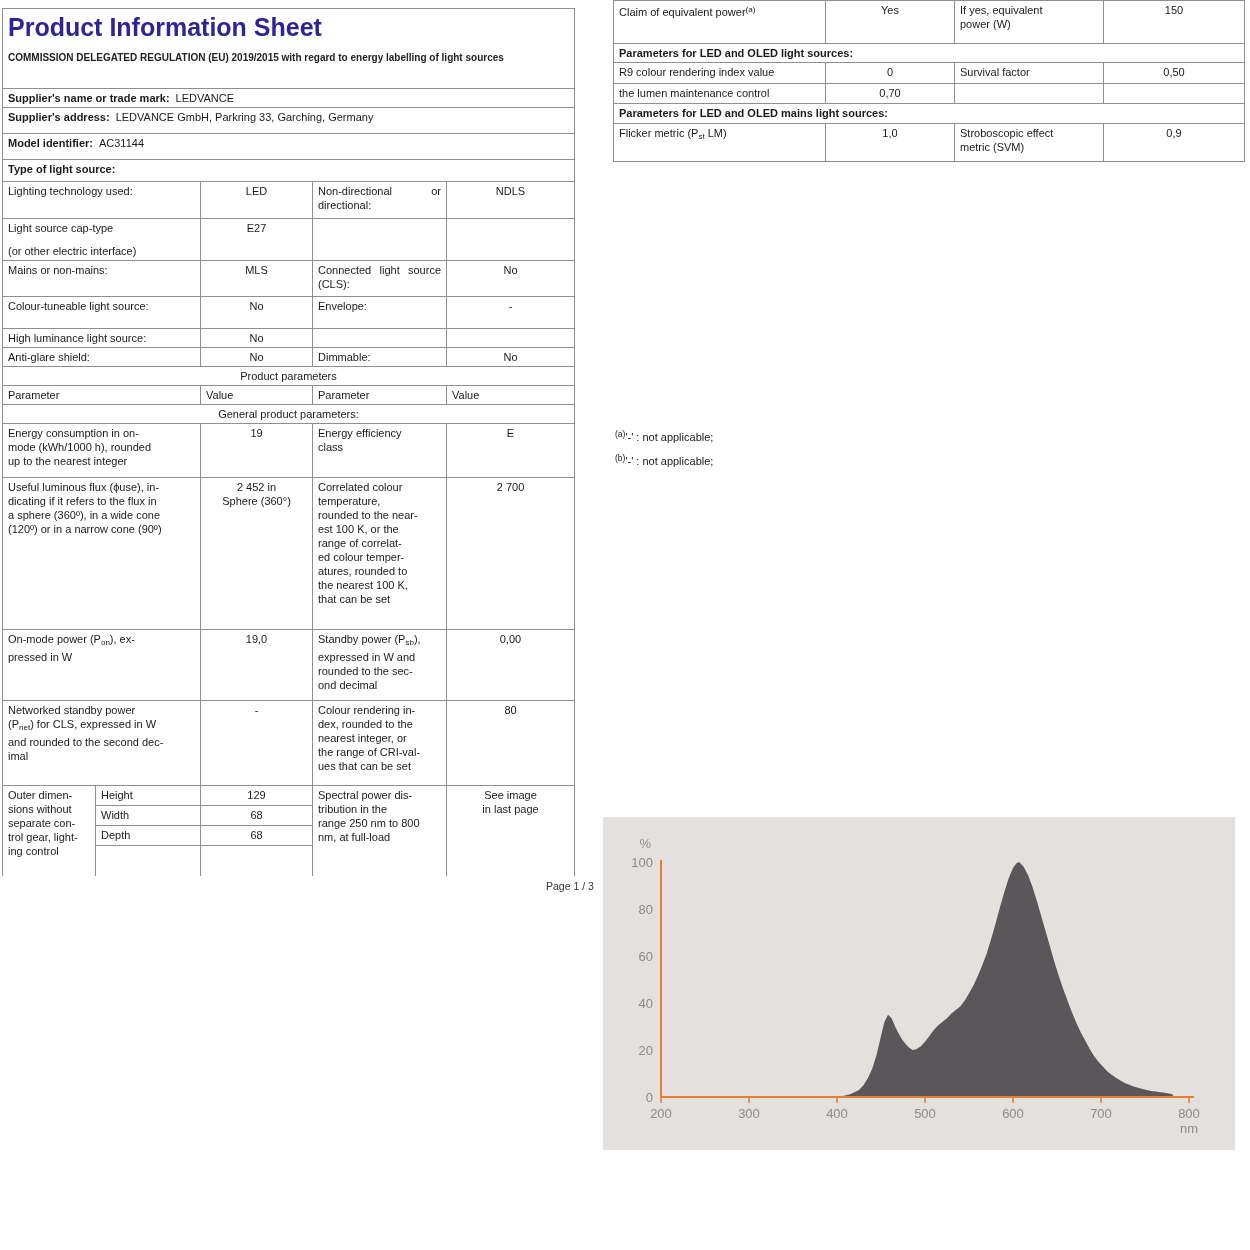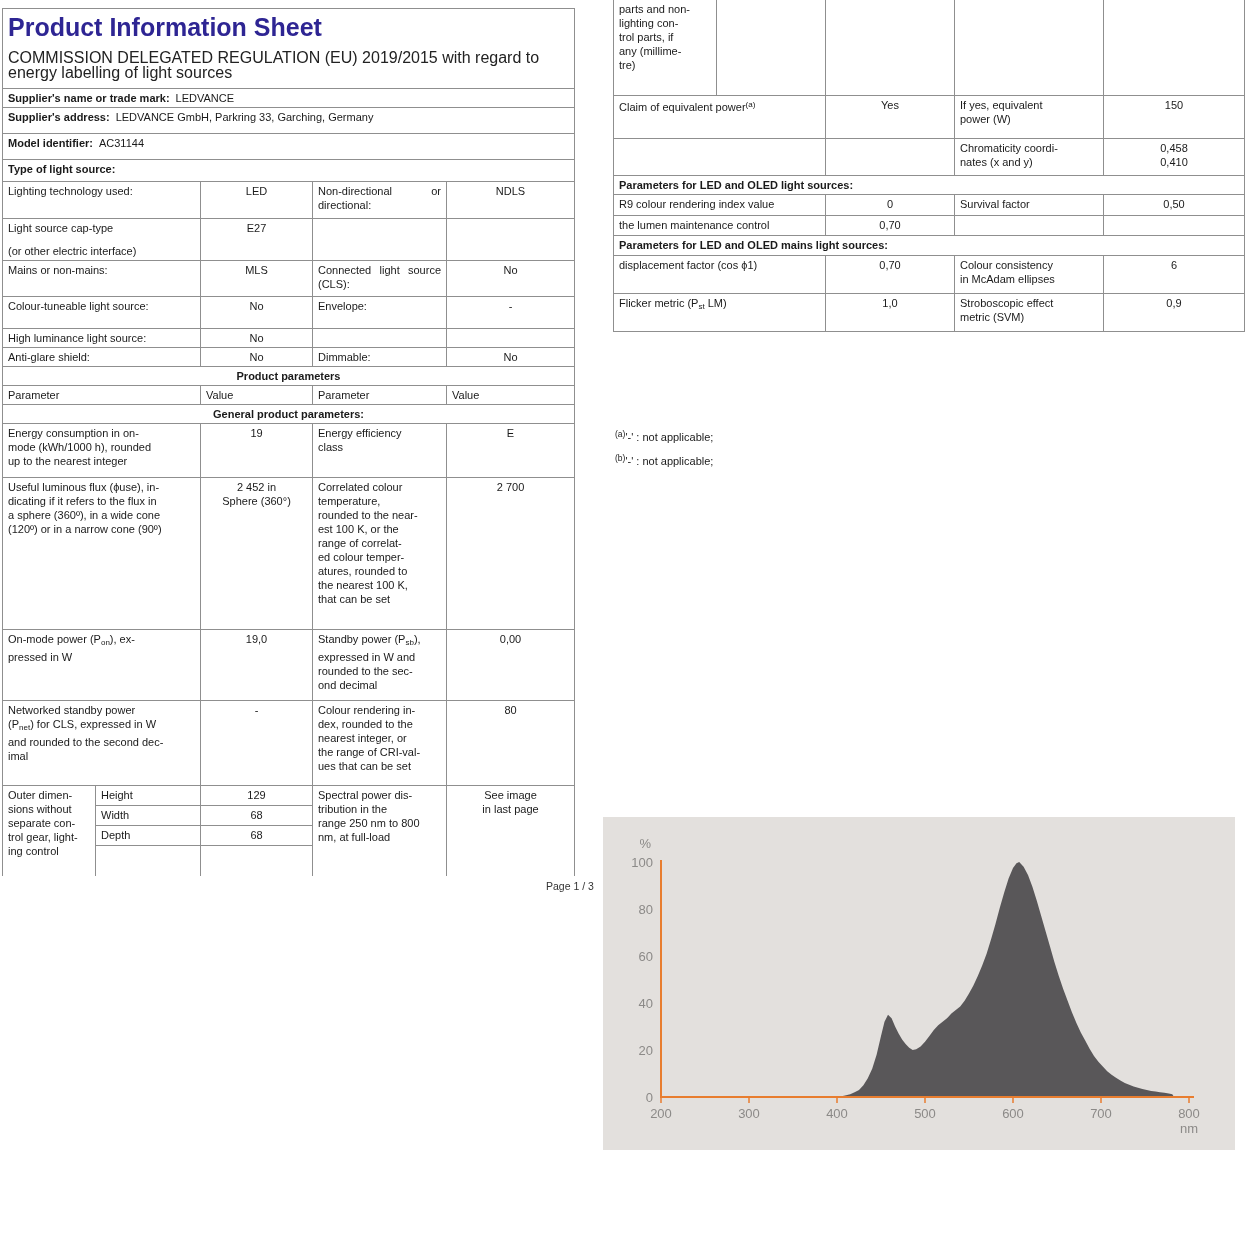--- a/index.html
+++ b/index.html
@@ -5,33 +5,33 @@
   html,body{margin:0;padding:0;background:#ffffff;}
   #stage{position:relative;width:1250px;height:1250px;background:#ffffff;overflow:hidden;
          font-family:"Liberation Sans",sans-serif;color:#1a1a1a;}
   
   table.doc{border-collapse:collapse;table-layout:fixed;}
   table.doc td{border:1px solid #8f8f8f;vertical-align:top;padding:2px 5px;
                font-size:11px;line-height:14px;word-wrap:break-word;}
   td.val{text-align:center;}
   td.just{text-align:justify;}
   td.b,.b{font-weight:bold;}
-  td.sec-center{font-weight:bold;text-align:center;}
+  td.sec-center{font-weight:normal;text-align:center;}
   td.sec-left{font-weight:bold;text-align:left;}
   sub{font-size:8px;vertical-align:-2px;}
   sup{font-size:8px;vertical-align:4px;}
   .lblrow b{margin-right:6px;}
   
   #left-wrap{position:absolute;left:2px;top:8px;width:575px;height:868px;overflow:hidden;}
   
   #right-wrap{position:absolute;left:613px;top:0;width:633px;overflow:hidden;}
   #right-wrap td.cut{border-top:none;}
   
   .title-cell h1{margin:2px 0 9px 0;font-size:25px;line-height:28px;color:#2e2593;}
-  .title-cell p{margin:0;font-size:16px;line-height:15px;color:#222;}
+  .title-cell p{margin:0;font-size:10px;line-height:15px;color:#222;font-weight:bold;}
   .gapline{margin-top:9px;}
   
   #footnotes{position:absolute;left:615px;top:424px;font-size:11px;line-height:20px;color:#1a1a1a;}
   #footnotes sup{font-size:8.5px;}
   #footnotes .fn-line{margin-bottom:1px;text-align:center;}
   
   #page-footer{position:absolute;left:546px;top:880px;font-size:10.5px;color:#333;}
   
   #chart-panel{position:absolute;left:603px;top:817px;width:632px;height:333px;}
   #chart-panel svg{display:block;}
@@ -181,63 +181,44 @@
     <table class="doc">
       <colgroup>
           <col style="width:103px">
           <col style="width:109px">
           <col style="width:129px">
           <col style="width:149px">
           <col style="width:141px">
         </colgroup>
 
       <tbody>
-          <tr style="height:95px">
-        <td class="cut just">parts and non-<br>lighting con-<br>trol parts, if<br>any (millime-<br>tre)</td>
-        <td class="cut"></td>
-        <td class="cut"></td>
-        <td class="cut"></td>
-        <td class="cut"></td>
-      </tr>
       <tr style="height:43px">
         <td colspan="2">Claim of equivalent power<sup>(a)</sup></td>
         <td class="val">Yes</td>
         <td class="just">If yes, equivalent<br>power (W)</td>
         <td class="val">150</td>
       </tr>
-      <tr style="height:37px">
-        <td colspan="2"></td>
-        <td></td>
-        <td class="just">Chromaticity coordi-<br>nates (x and y)</td>
-        <td class="val">0,458<br>0,410</td>
-      </tr>
       <tr style="height:19px">
             <td colspan="5" class="sec-left">Parameters for LED and OLED light sources:</td>
           </tr>
       <tr style="height:21px">
         <td colspan="2">R9 colour rendering index value</td>
         <td class="val">0</td>
         <td>Survival factor</td>
         <td class="val">0,50</td>
       </tr>
       <tr style="height:20px">
         <td colspan="2">the lumen maintenance control</td>
         <td class="val">0,70</td>
         <td></td>
         <td class="val"></td>
       </tr>
       <tr style="height:20px">
             <td colspan="5" class="sec-left">Parameters for LED and OLED mains light sources:</td>
           </tr>
-      <tr style="height:38px">
-        <td colspan="2">displacement factor (cos ϕ1)</td>
-        <td class="val">0,70</td>
-        <td class="just">Colour consistency<br>in McAdam ellipses</td>
-        <td class="val">6</td>
-      </tr>
       <tr style="height:38px">
         <td colspan="2">Flicker metric (P<sub>st</sub> LM)</td>
         <td class="val">1,0</td>
         <td class="just">Stroboscopic effect<br>metric (SVM)</td>
         <td class="val">0,9</td>
       </tr>
     </tbody>
       </table>
   </div>
 

